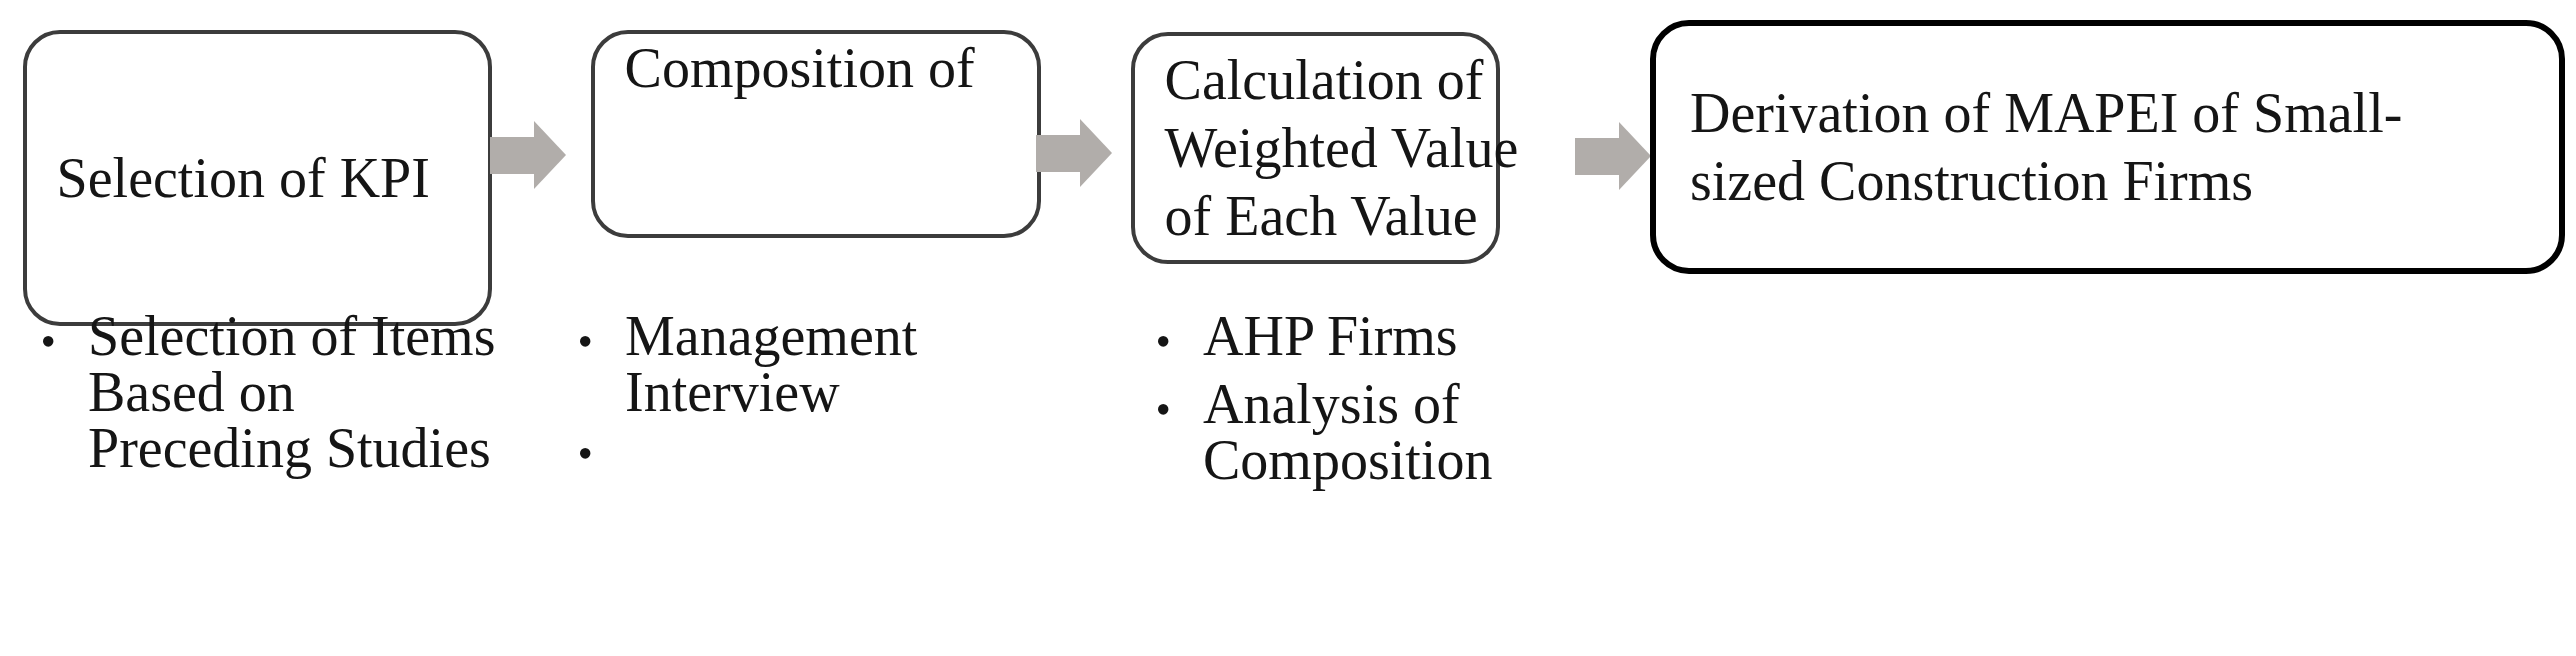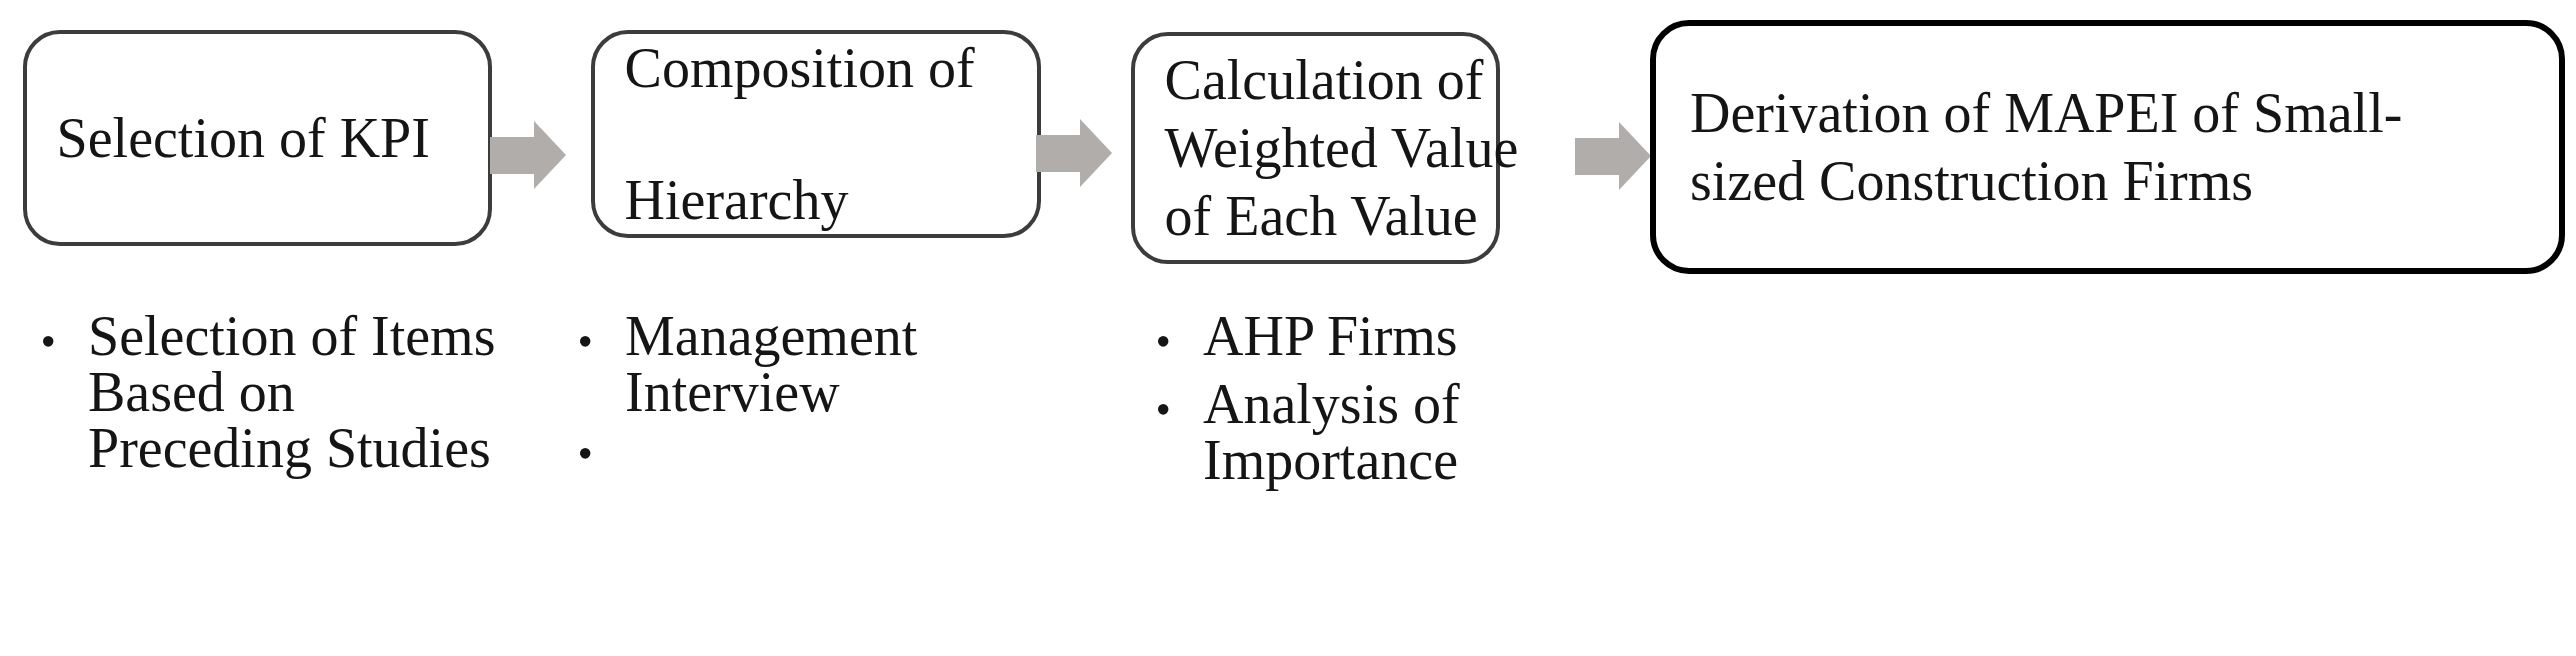--- a/index.html
+++ b/index.html
@@ -28,21 +28,21 @@
     flex-direction: column;
     justify-content: center;
     padding-left: 29.6px;
     padding-right: 7px;
   }
   .box .line {
     font-size: 56px;
     line-height: 68px;
     white-space: nowrap;
   }
-  #box1 { left: 23px;   top: 29.6px; width: 469px;  height: 216px; }
+  #box1 { left: 23px;   top: 29.6px; width: 469px;  height: 296px; }
   #box2 { left: 591px;  top: 29.6px; width: 450px;  height: 208px; justify-content: space-between; }
   #box3 { left: 1131px; top: 32px; width: 369px;  height: 232px; }
   #box4 {
     left: 1650px; top: 19.7px; width: 915px; height: 254px;
     border: 6.3px solid var(--final-border, #000000);
     border-radius: 39px;
     padding-left: 34px;
     justify-content: center;
   }
 
@@ -103,21 +103,20 @@
     <div class="line">Selection of KPI</div>
   </div>
 
   <div class="arrow a1">
     <div class="arrow-body"></div>
     <div class="arrow-head"></div>
   </div>
 
   <div class="box" id="box2">
     <div class="line">Composition of</div>
-    <div class="line">Hierarchy</div>
   </div>
 
   <div class="arrow a2">
     <div class="arrow-body"></div>
     <div class="arrow-head"></div>
   </div>
 
   <div class="box" id="box3">
     <div class="line">Calculation of</div>
     <div class="line">Weighted Value</div>
@@ -155,18 +154,18 @@
   </div>
 
   <div class="bullets col3">
     <div class="bullet-item">
       <span class="bdot">•</span>
       <span class="btext">AHP Firms</span>
     </div>
     <div class="bullet-item">
       <span class="bdot">•</span>
       <span class="btext">Analysis of
-Importance</span>
+Composition</span>
     </div>
   </div>
 
 </div>
 
 
 </body></html>

